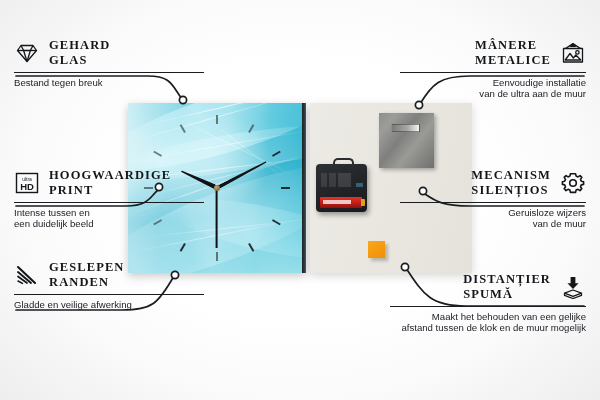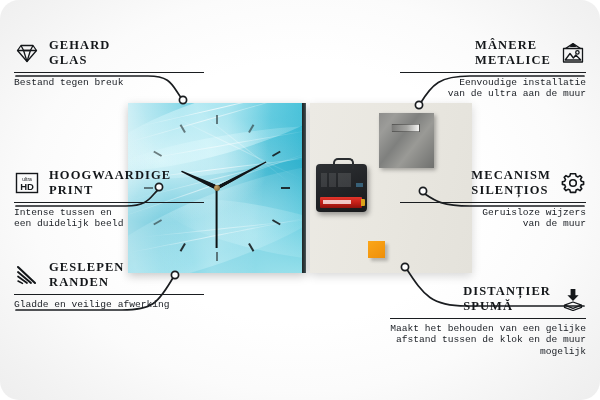--- a/index.html
+++ b/index.html
@@ -5,21 +5,20 @@
   html,body{margin:0;padding:0;}
   body{
     width:600px;height:400px;overflow:hidden;
     font-family:"Liberation Serif", serif;
     background:#ffffff;
   }
   #stage{
     position:relative;width:600px;height:400px;overflow:hidden;
     background:
       radial-gradient(ellipse 78% 86% at 50% 48%, #ffffff 0%, #ffffff 38%, #fbfbfb 58%, #f2f2f2 78%, #e9e9e9 100%);
-    border-radius: 19px;
   }
 
   
   #product{
     position:absolute;left:128px;top:103px;width:344px;height:170px;
   }
   
   .clock-panel{
     position:absolute;left:0;top:0;width:178px;height:170px;
     background:
@@ -138,33 +137,33 @@
   .feat .head{display:flex;align-items:center;gap:9px;}
   .feat.right .head{justify-content:flex-end;}
   .feat .title{
     font-family:"Liberation Serif", serif;
     font-size:12.5px;font-weight:bold;letter-spacing:1.1px;color:#14171a;
     line-height:15px;text-transform:uppercase;
   }
   .feat.right .title{text-align:left;}
   .rule{height:1.4px;background:#1a1d20;margin-top:4px;}
   .feat .desc{
-    font-family:Liberation Mono, monospace;
+    font-family:Liberation Sans, sans-serif;
     font-size:9.6px;line-height:11.6px;color:#20242a;margin-top:3.5px;
   }
   .feat.right .desc{text-align:right;}
   .ico{flex:0 0 auto;width:26px;height:24px;display:block;text-align:center;}
 
   
   #f-glas   {left:14px;top:38px;width:190px;}
   #f-print  {left:14px;top:168px;width:190px;}
   #f-randen {left:14px;top:260px;width:190px;}
   #f-manere {left:400px;top:38px;width:186px;}
   #f-mecan  {left:400px;top:168px;width:186px;}
-  #f-dist   {left:390px;top:272px;width:196px;margin-top:12px;}
+  #f-dist   {left:390px;top:272px;width:196px;}
 </style>
 </head>
 <body>
 
 <div id="stage">
 
   <div id="product">
 
     <div class="clock-panel">
       <div class="fstreak" style="left:-18%;top:-6%;width:150%;height:34%;transform:rotate(-17deg);"></div>

